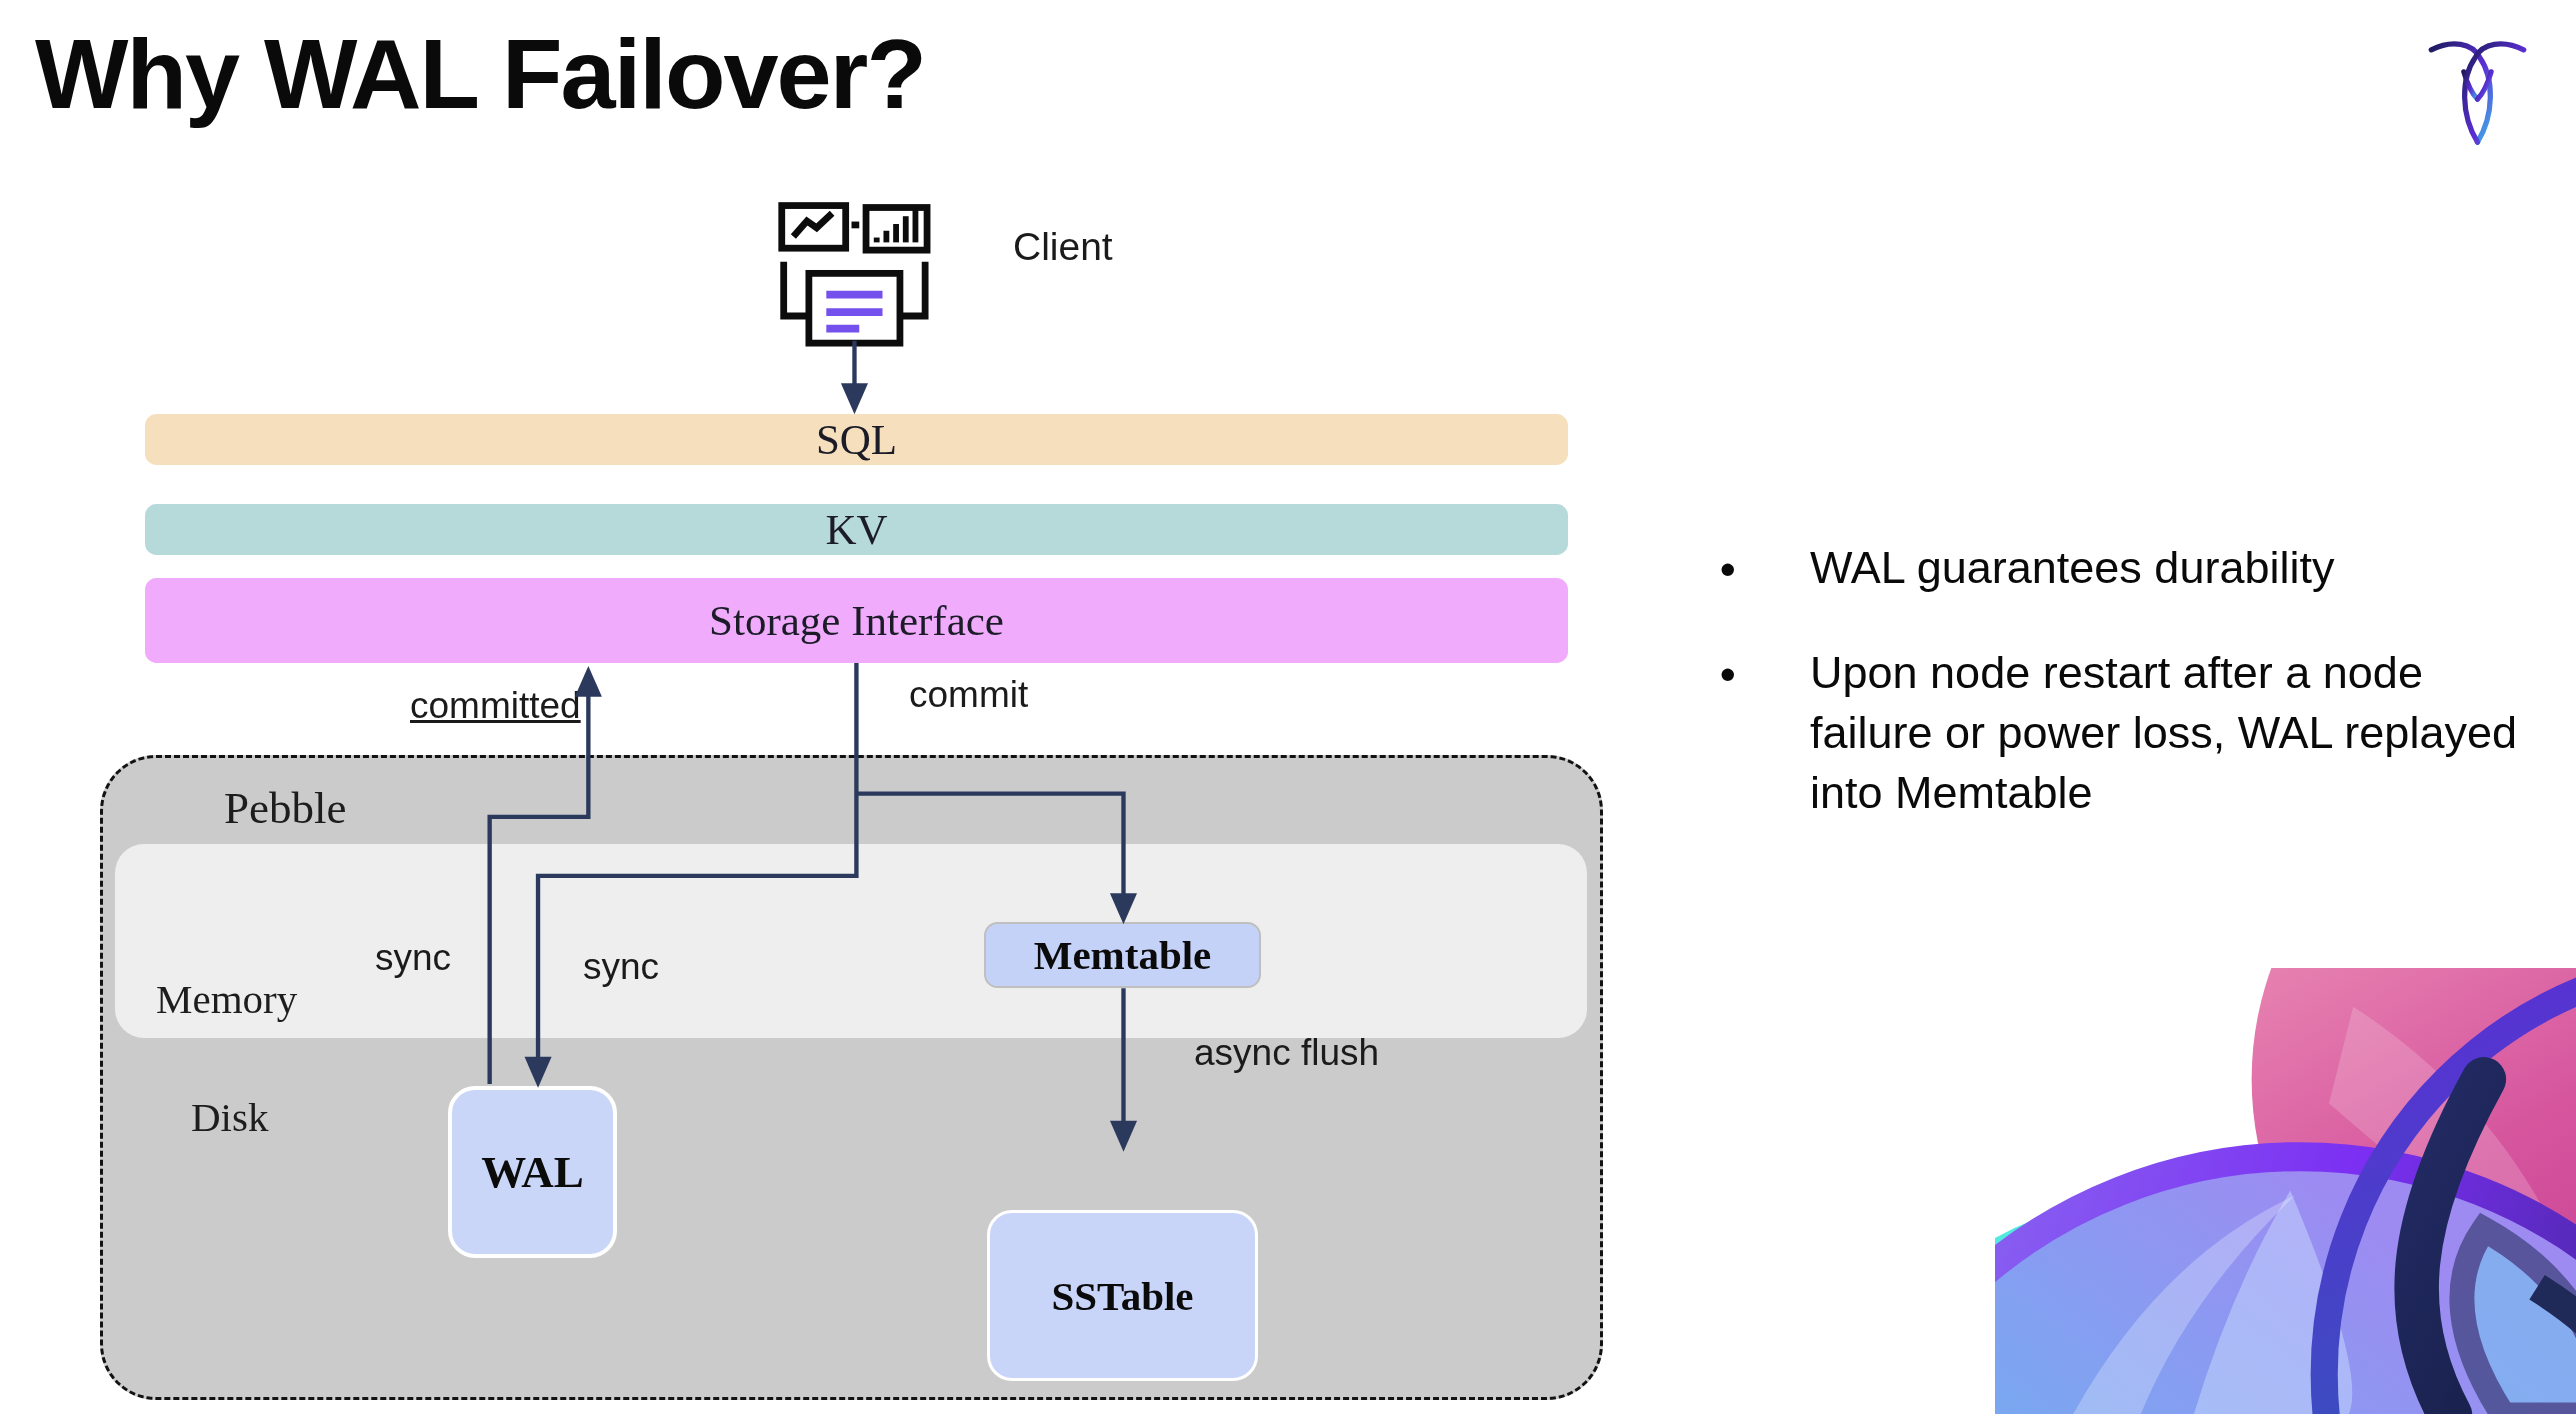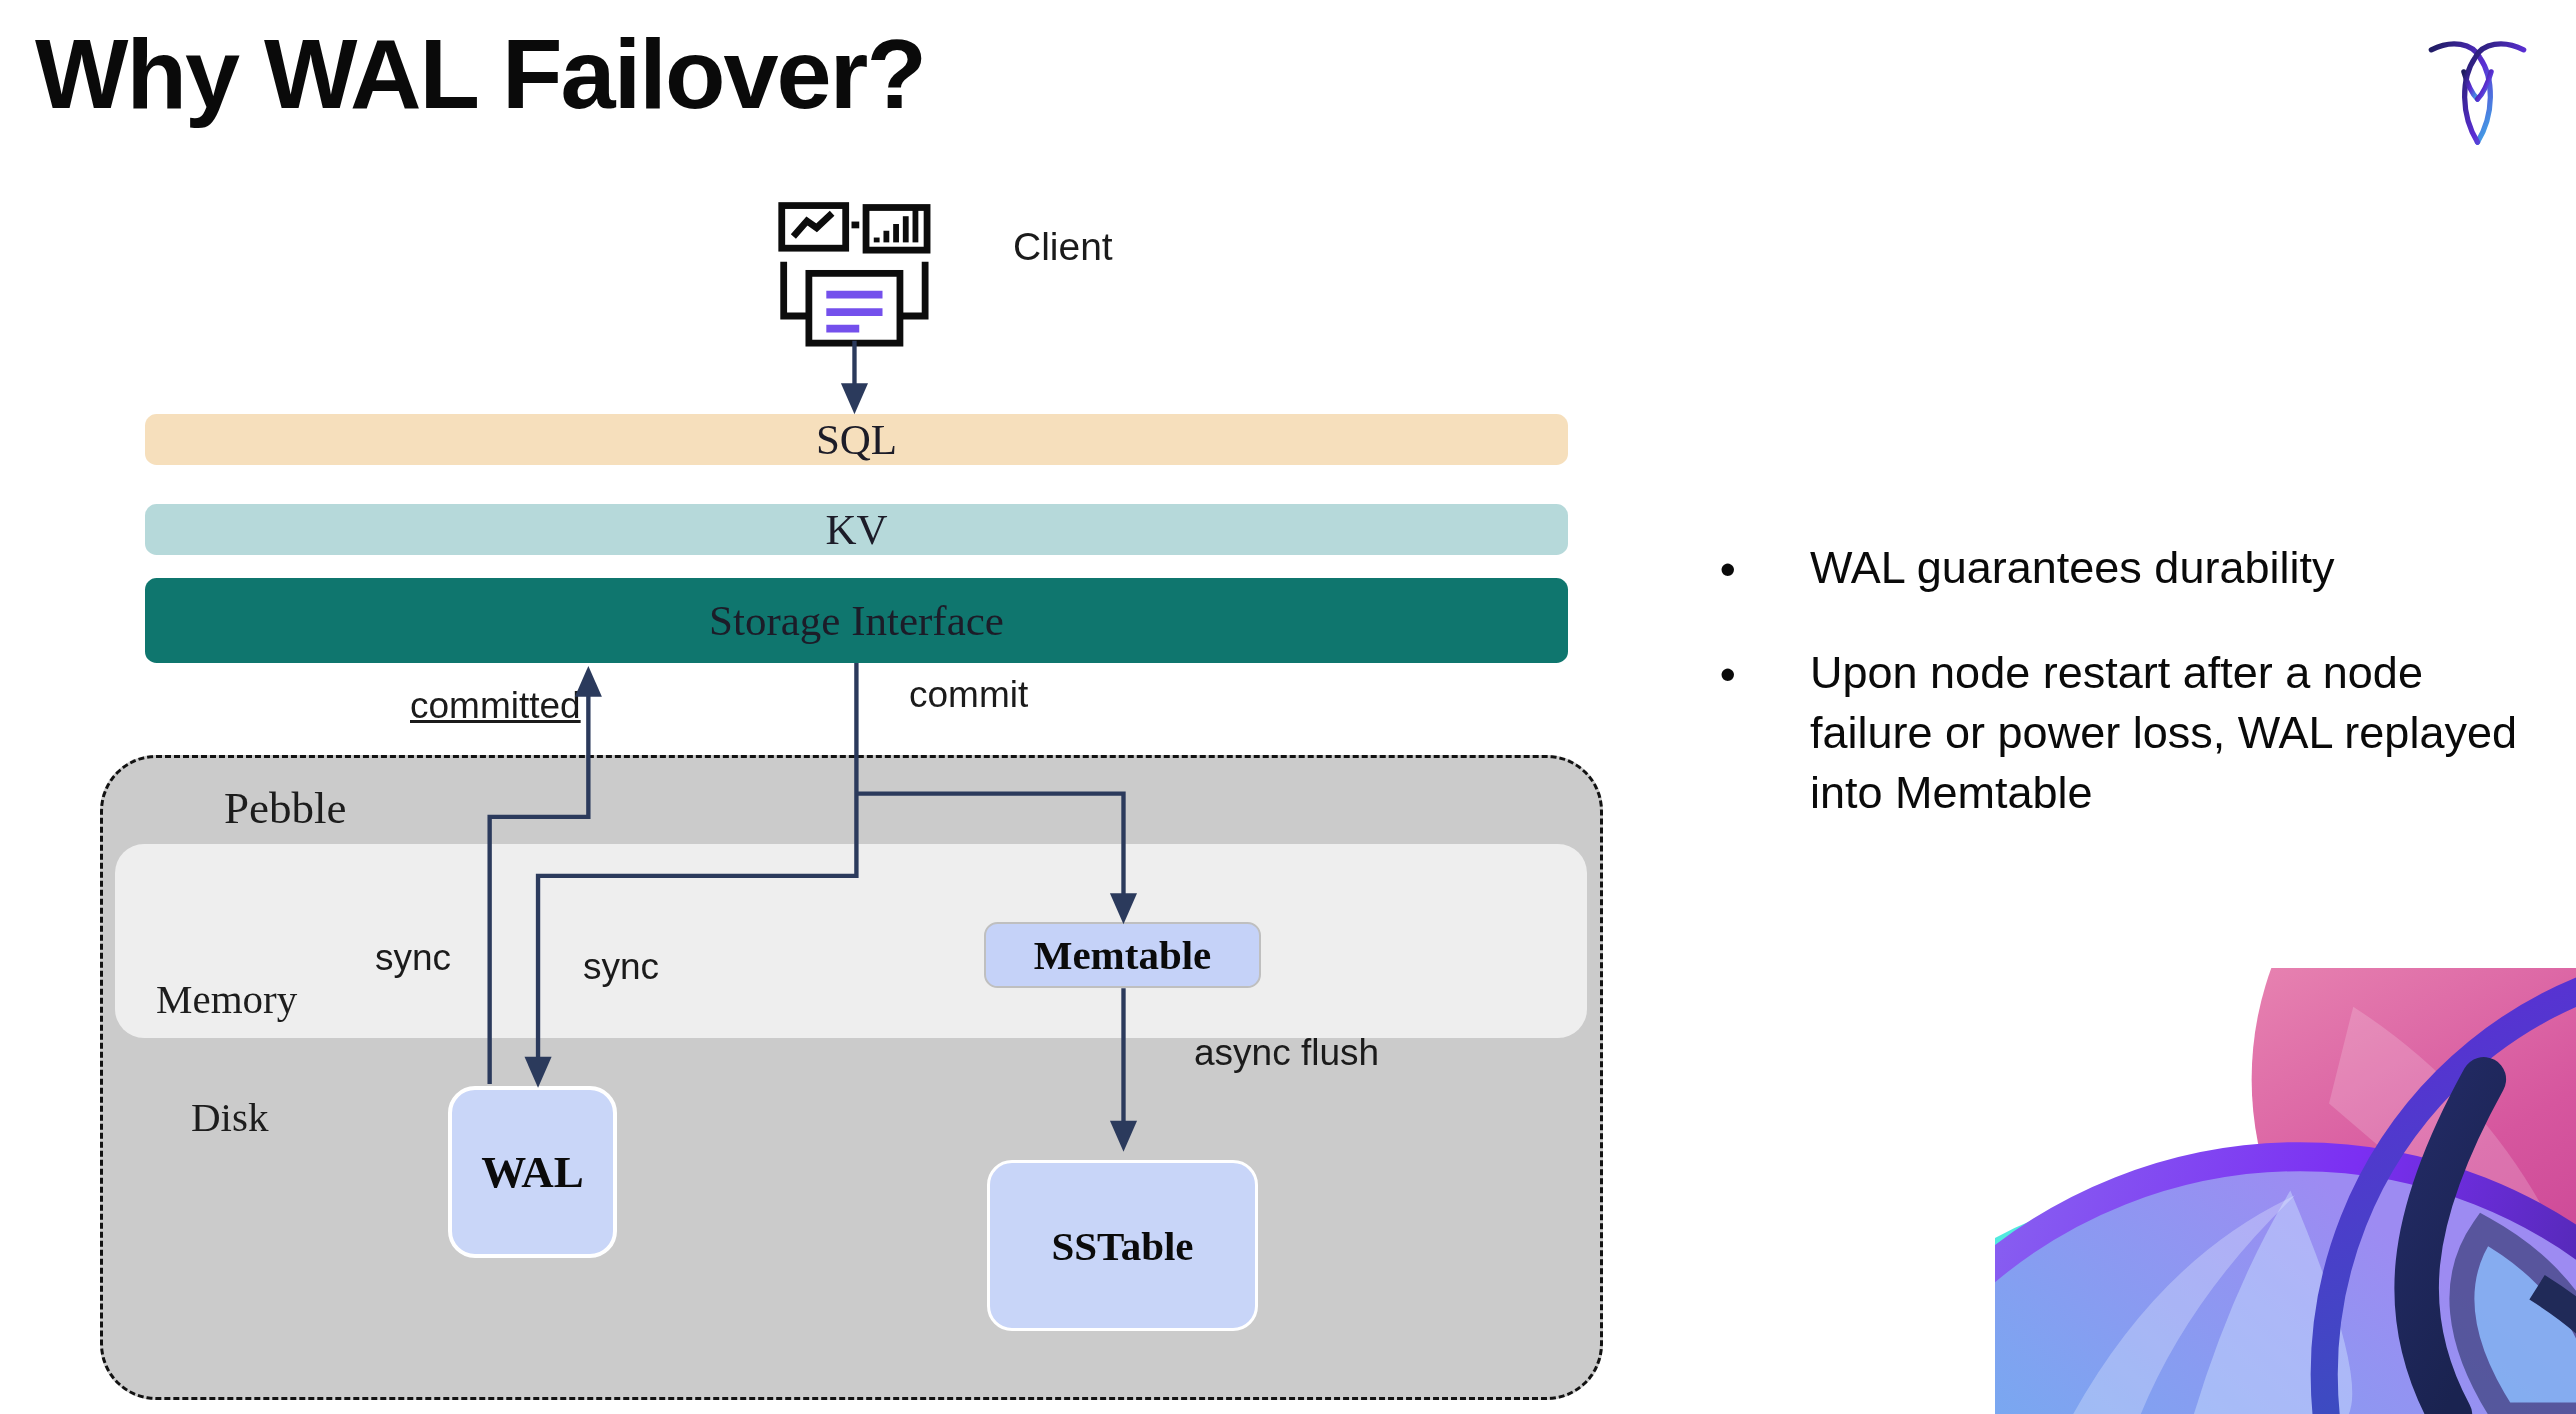--- a/index.html
+++ b/index.html
@@ -9,40 +9,40 @@
 
   
   .title{left:35px;top:17.4px;font-size:99px;font-weight:800;letter-spacing:-1.9px;color:#0a0a0a;
          font-family:"Liberation Sans",sans-serif;}
 
   
   .bar{left:145px;width:1423px;border-radius:11.6px;display:flex;align-items:center;justify-content:center;}
   .bar-label{font-family:"Liberation Serif",serif;font-size:43px;color:#1c1c28;}
   #bar-sql{top:414px;height:51px;background:#f6dfbc;}
   #bar-kv{top:504px;height:51px;background:#b6d9da;}
-  #bar-storage{top:578px;height:85px;background:#0f766e;}
+  #bar-storage{top:578px;height:85px;background:#f0abfc;}
 
   
   .pebble{left:100px;top:755px;width:1503px;height:645px;background:#cbcbcb;
           border:3.4px dashed #121212;border-radius:56px;box-sizing:border-box;}
   .memory-band{left:115px;top:844px;width:1472px;height:194px;background:#eeeeee;border-radius:29px;}
   .region-label{font-family:"Liberation Serif",serif;color:#1d1d1d;}
   #lbl-pebble{left:224px;top:782px;font-size:45px;}
   #lbl-memory{left:156px;top:975px;font-size:41px;}
   #lbl-disk{left:191px;top:1093px;font-size:41px;text-align:center;}
 
   
   .node{display:flex;align-items:center;justify-content:center;
         background:#c9d6f8;box-sizing:border-box;}
   .node-label{font-family:"Liberation Serif",serif;font-weight:bold;color:#0b0b0b;}
   #node-wal{left:448px;top:1086px;width:169px;height:172px;border:4.8px solid #ffffff;border-radius:27px;}
   #node-wal .node-label{font-size:45px;}
   #node-memtable{left:984px;top:922px;width:277px;height:66px;border:2.4px solid #bfbfbf;border-radius:13.5px;background:#c5d2f8;}
   #node-memtable .node-label{font-size:41px;text-align:center;}
-  #node-sstable{left:987px;top:1160px;width:271px;height:171px;border:3.9px solid #ffffff;border-radius:25px;background:#c8d5f8;}
+  #node-sstable{left:987px;top:1210px;width:271px;height:171px;border:3.9px solid #ffffff;border-radius:25px;background:#c8d5f8;}
   #node-sstable .node-label{font-size:41px;}
 
   
   .edge-label{font-size:37px;color:#1b1b1b;}
   #lbl-committed{left:410px;top:685px;text-decoration:underline;}
   #lbl-commit{left:909px;top:674px;}
   #lbl-sync1{left:375px;top:937px;}
   #lbl-sync2{left:583px;top:946px;}
   #lbl-async{left:1194px;top:1032px;}
   #lbl-client{left:1013px;top:225px;font-size:39px;color:#1b1b1b;}

